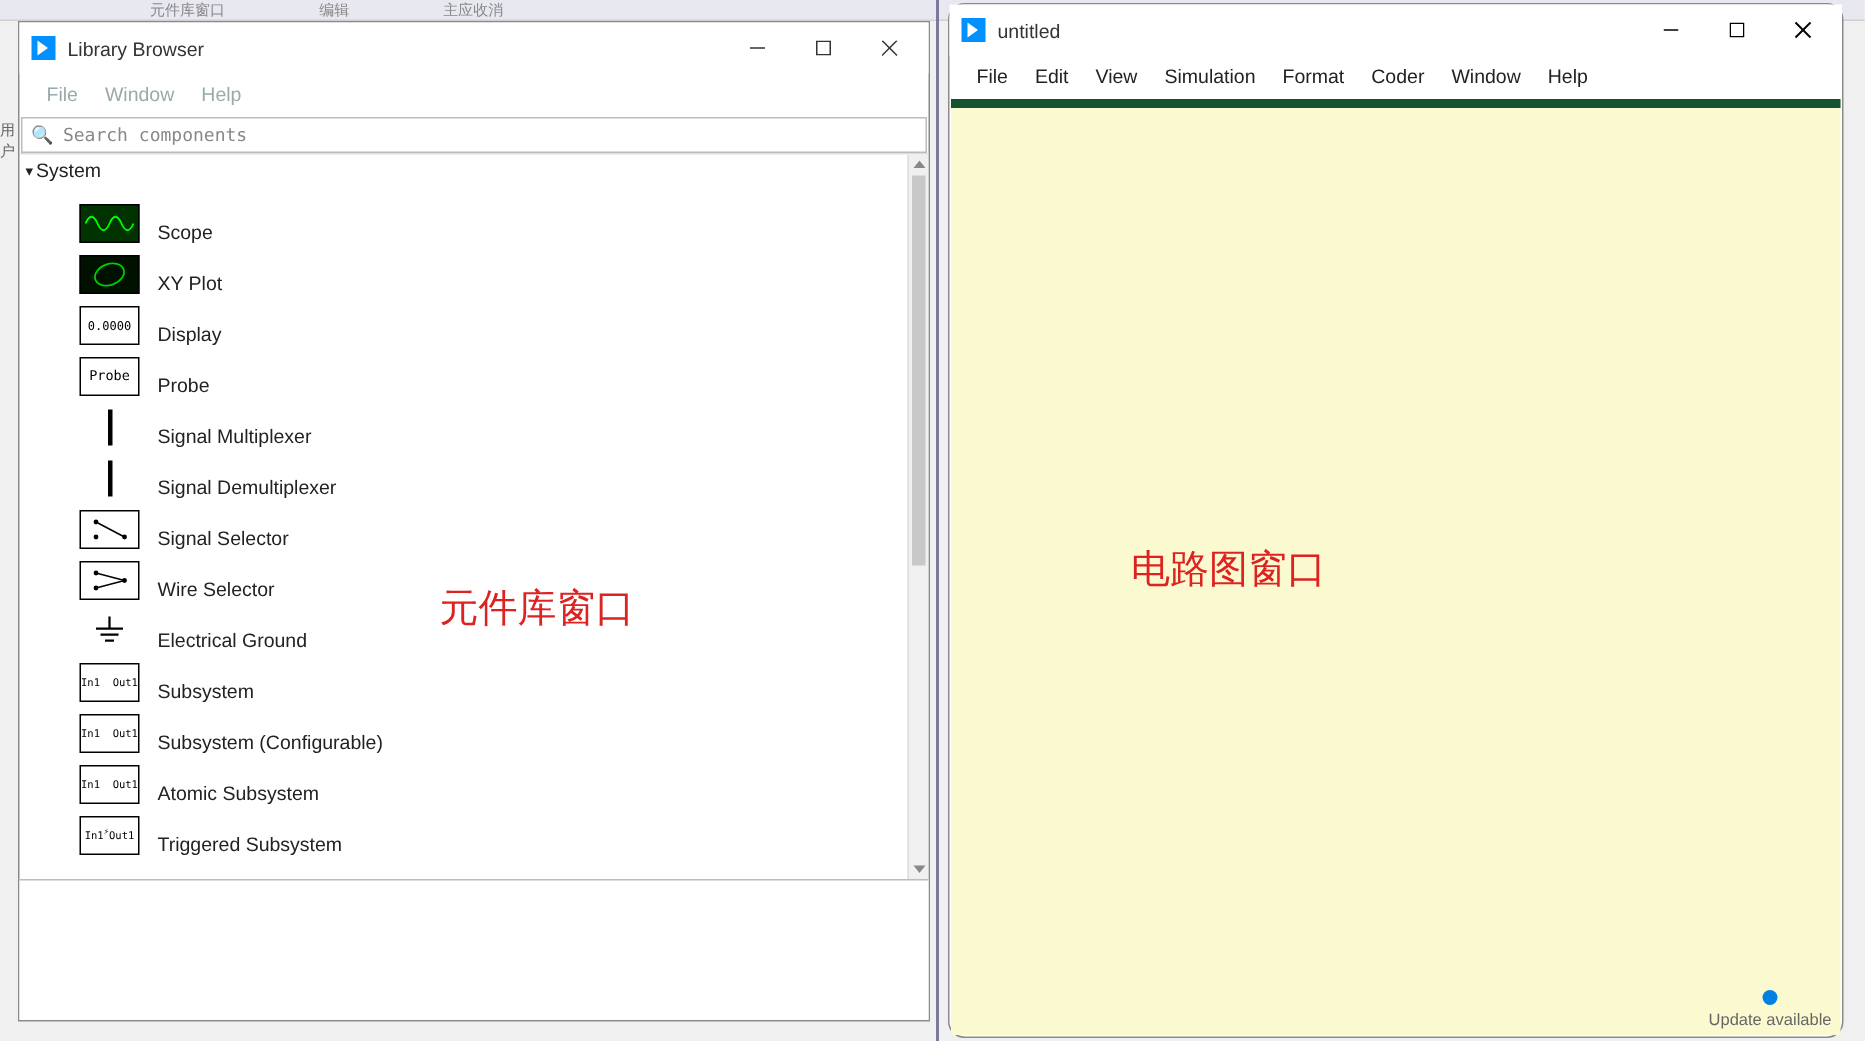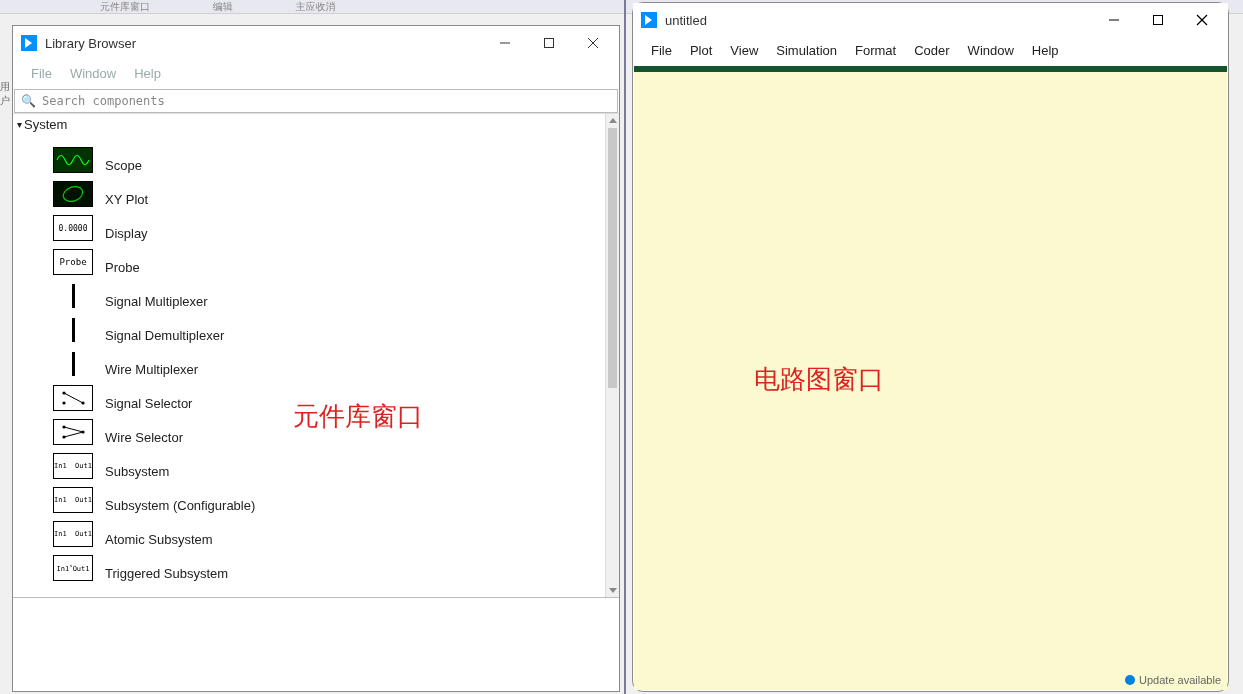--- a/index.html
+++ b/index.html
@@ -18,21 +18,21 @@
   color: #888; font-size: 10px;
   padding-left: 100px;
 }
 .bg-ribbon span { margin-right: 60px; }
 .window {
   position: absolute;
   background: #fff;
   border: 1px solid #8a8a8a;
   display: flex; flex-direction: column;
 }
-.win-left { left: 12px; top: 14px; width: 608px; height: 667px; margin-top: 11px; }
+.win-left { left: 12px; top: 14px; width: 608px; height: 667px; }
 .win-right { left: 632px; top: 2px; width: 597px; height: 690px; border-radius: 11px; }
 .titlebar {
   height: 34px; display: flex; align-items: center;
   padding: 0 4px 0 8px;
   background: #fff;
 }
 .win-right .titlebar { background: #fff; }
 .app-icon {
   width: 16px; height: 16px; margin-right: 8px;
   background: #0090ff; position: relative;
@@ -112,21 +112,21 @@
 .annot-right { left: 120px; top: 290px; }
 .bottom-blank {
   height: 94px; border-top: 1px solid #bbb; background: #fff;
 }
 .canvas-area {
   flex: 1; background: #fbf9cf; position: relative; margin: 0 1px 1px;
   border-top: 6px solid #14532d;
 }
 .statusbar {
   position: absolute; right: 6px; bottom: 4px;
-  font-size: 11px; color: #666; display: flex; align-items: center; gap: 4px;
+  font-size: 11px; color: #666; display: flex; align-items: center; gap: 4px; flex-direction: column;
 }
 .statusbar .dot {
   width: 10px; height: 10px; border-radius: 50%; background: #0080e0;
 }
 .watermark {
   position: absolute; right: 10px; bottom: 28px;
   font-size: 16px; color: rgba(120,120,120,0.5);
   font-family: "SimSun", serif;
 }
 .side-strip {
@@ -223,26 +223,20 @@
             <div class="icon-box">
               <div class="ic-bar"></div>
             </div>
             <div class="label">Signal Multiplexer</div>
           </div>
           <div class="tree-item">
             <div class="icon-box">
               <div class="ic-bar"></div>
             </div>
             <div class="label">Signal Demultiplexer</div>
-          </div>
-          <div class="tree-item">
-            <div class="icon-box">
-              <div class="ic-bar"></div>
-            </div>
-            <div class="label">Wire Multiplexer</div>
           </div>
           <div class="tree-item">
             <div class="icon-box">
               <div class="ic-border ic-sel">
                 <svg width="36" height="22">
                   <circle cx="9" cy="6" r="1.6" fill="#000"></circle>
                   <circle cx="9" cy="16" r="1.6" fill="#000"></circle>
                   <line x1="9" y1="6" x2="28" y2="16" stroke="#000"></line>
                   <circle cx="28" cy="16" r="1.6" fill="#000"></circle>
                 </svg>
@@ -259,20 +253,31 @@
                   <line x1="9" y1="6" x2="28" y2="11" stroke="#000"></line>
                   <line x1="9" y1="16" x2="28" y2="11" stroke="#000"></line>
                   <circle cx="28" cy="11" r="1.6" fill="#000"></circle>
                 </svg>
               </div>
             </div>
             <div class="label">Wire Selector</div>
           </div>
           <div class="tree-item">
             <div class="icon-box">
+              <svg width="30" height="24">
+                <line x1="15" y1="2" x2="15" y2="10" stroke="#000" stroke-width="1.5"></line>
+                <line x1="6" y1="10" x2="24" y2="10" stroke="#000" stroke-width="1.5"></line>
+                <line x1="9" y1="14" x2="21" y2="14" stroke="#000" stroke-width="1.5"></line>
+                <line x1="12" y1="18" x2="18" y2="18" stroke="#000" stroke-width="1.5"></line>
+              </svg>
+            </div>
+            <div class="label">Electrical Ground</div>
+          </div>
+          <div class="tree-item">
+            <div class="icon-box">
               <div class="ic-border">
                 <span style="font-size:7px">In1&nbsp;&nbsp;Out1</span>
               </div>
             </div>
             <div class="label">Subsystem</div>
           </div>
           <div class="tree-item">
             <div class="icon-box">
               <div class="ic-border">
                 <span style="font-size:7px">In1&nbsp;&nbsp;Out1</span>
@@ -324,21 +329,21 @@
       <div class="win-btn">
           <svg width="12" height="12">
             <line x1="1" y1="1" x2="11" y2="11" stroke="#000" stroke-width="1.3"></line>
             <line x1="11" y1="1" x2="1" y2="11" stroke="#000" stroke-width="1.3"></line>
           </svg>
         </div>
     </div>
   </div>
   <div class="menubar" style="color:#222;">
     <div class="mi">File</div>
-    <div class="mi">Plot</div>
+    <div class="mi">Edit</div>
     <div class="mi">View</div>
     <div class="mi">Simulation</div>
     <div class="mi">Format</div>
     <div class="mi">Coder</div>
     <div class="mi">Window</div>
     <div class="mi">Help</div>
   </div>
   <div class="canvas-area">
     <div class="annot annot-right">电路图窗口</div>
     <div class="statusbar">

